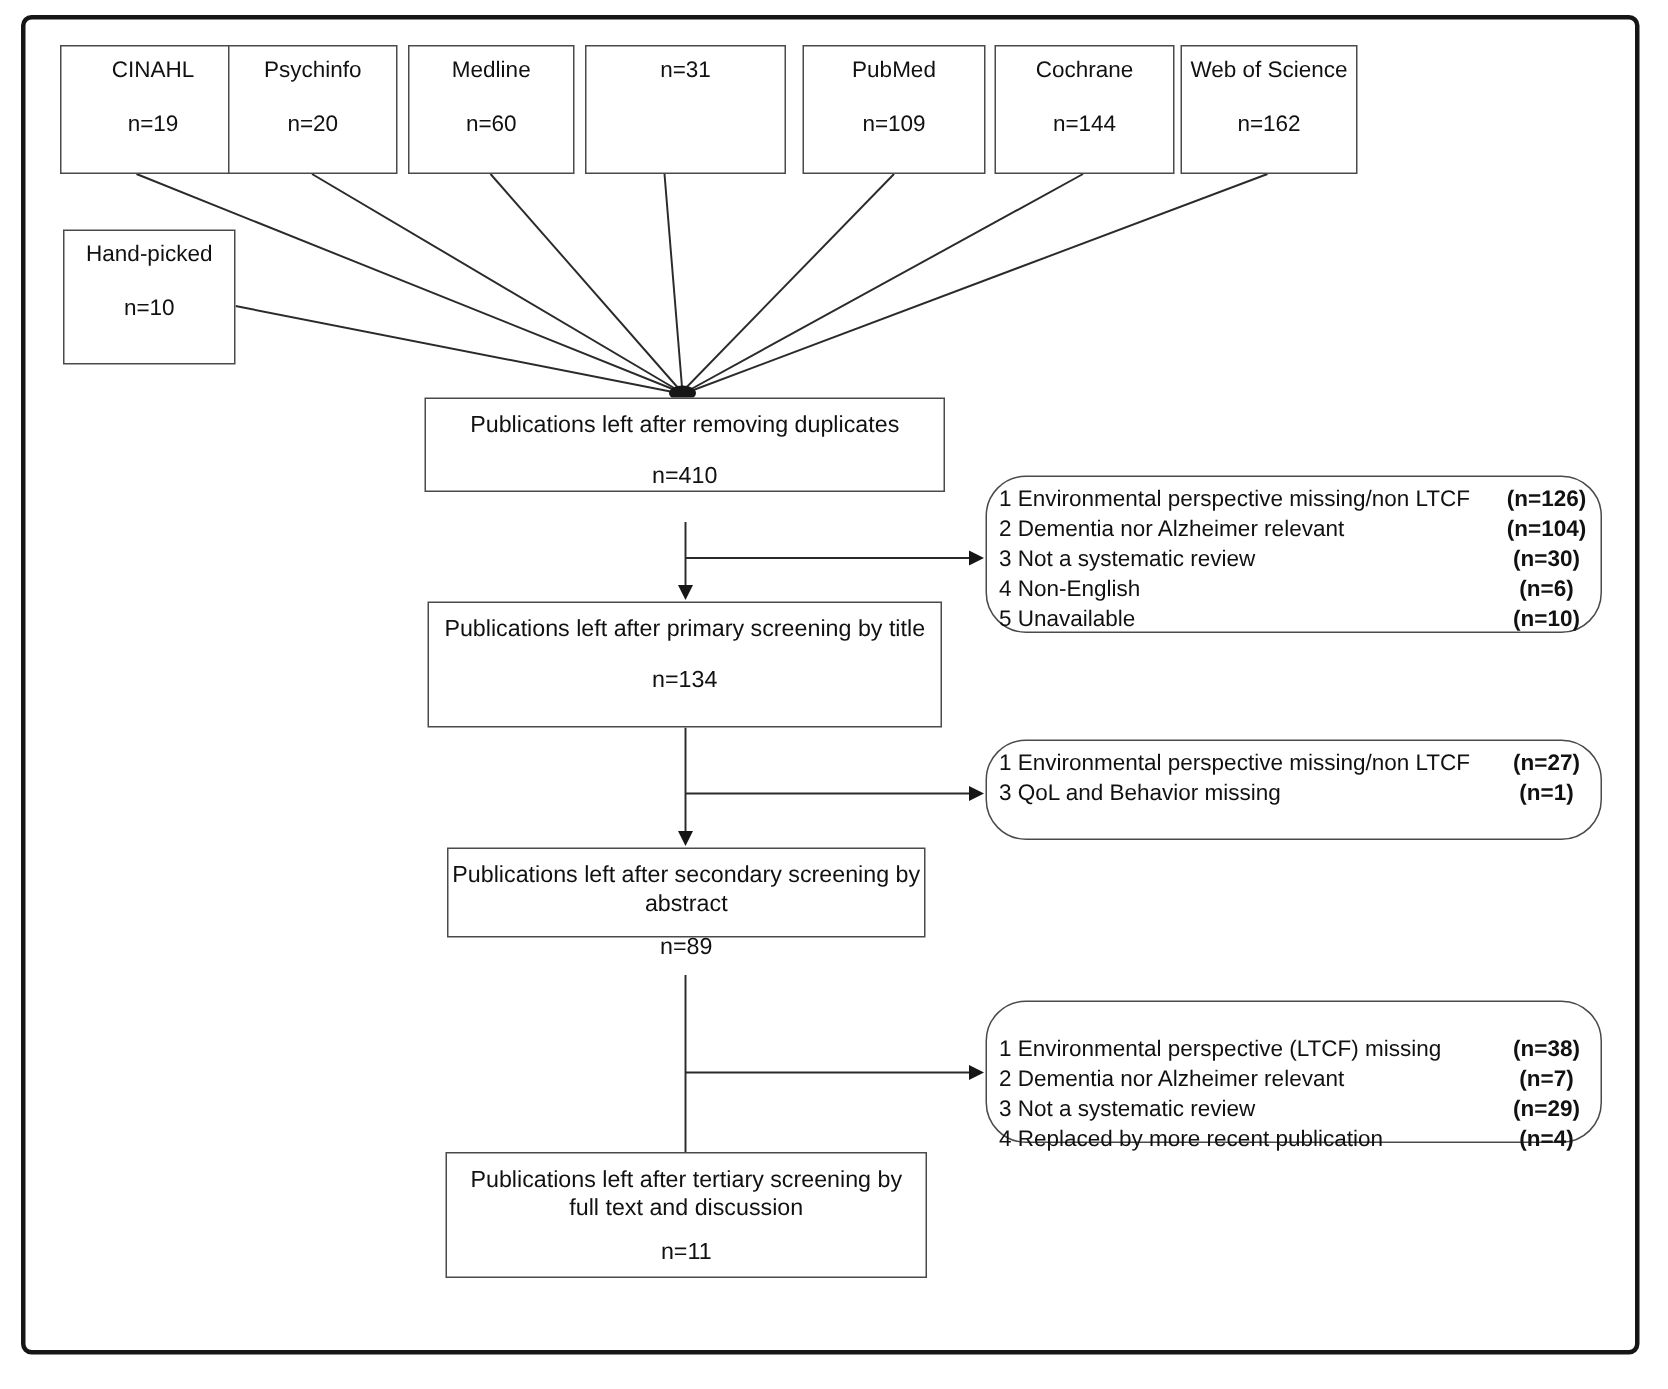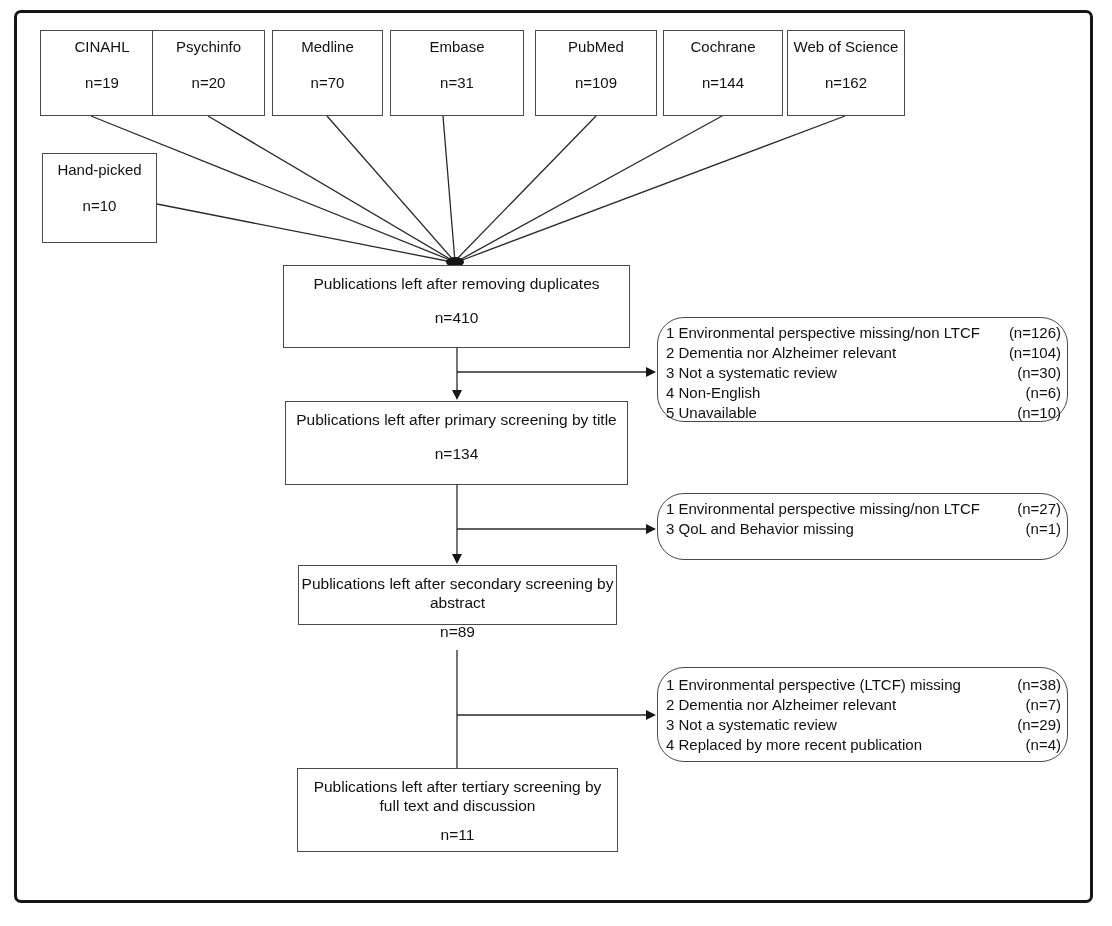--- a/index.html
+++ b/index.html
@@ -44,32 +44,32 @@
   #src-embase   { left: 390px; width: 134px; }
   #src-pubmed   { left: 535px; width: 122px; }
   #src-cochrane { left: 663px; width: 120px; }
   #src-wos      { left: 787px; width: 118px; }
   #src-hand     { left: 42px; top: 153px; width: 115px; height: 90px; }
   
   .stage { text-align: center; font-size: 15.5px; padding-top: 8px; }
   .stage-title div { line-height: 19px; }
   .stage-n { margin-top: 15px; line-height: 19px; }
   .stage.twoline .stage-n { margin-top: 10px; }
-  #stage-1 { left: 283px; top: 265px; width: 347px; height: 83px; }
+  #stage-1 { left: 283px; top: 265px; width: 347px; height: 63px; }
   #stage-2 { left: 285px; top: 401px; width: 343px; height: 84px; }
   #stage-3 { left: 298px; top: 565px; width: 319px; height: 60px; }
   #stage-4 { left: 297px; top: 768px; width: 321px; height: 84px; }
   
   .excl { left: 657px; width: 411px; font-size: 15px; padding: 5px 6px 0 8px; border-radius: 27px; }
   #excl-1 { top: 317px; height: 105px; }
   #excl-2 { top: 493px; height: 67px; }
-  #excl-3 { top: 667px; height: 95px; padding-top: 7px; }
+  #excl-3 { top: 667px; height: 95px; padding-top: 22px; }
   .excl-row { display: flex; line-height: 20px; }
   .excl-row .reason { width: 335px; }
-  .excl-row .count { flex: 1; text-align: right; }
+  .excl-row .count { flex: 1; text-align: center; font-weight: bold; }
 </style>
 </head>
 <body>
 
 <div id="canvas">
   <div class="frame"></div>
 
   <svg class="connectors" viewBox="0 0 1112 926">
     <g stroke="#2a2a2a" stroke-width="1.3" fill="none">
 
@@ -104,24 +104,23 @@
   <div class="box src" id="src-cinahl">
     <div class="src-title">CINAHL</div>
     <div class="src-n">n=19</div>
   </div>
   <div class="box src" id="src-psychinfo">
     <div class="src-title">Psychinfo</div>
     <div class="src-n">n=20</div>
   </div>
   <div class="box src" id="src-medline">
     <div class="src-title">Medline</div>
-    <div class="src-n">n=70</div>
+    <div class="src-n">n=60</div>
   </div>
   <div class="box src" id="src-embase">
-    <div class="src-title">Embase</div>
     <div class="src-n">n=31</div>
   </div>
   <div class="box src" id="src-pubmed">
     <div class="src-title">PubMed</div>
     <div class="src-n">n=109</div>
   </div>
   <div class="box src" id="src-cochrane">
     <div class="src-title">Cochrane</div>
     <div class="src-n">n=144</div>
   </div>

